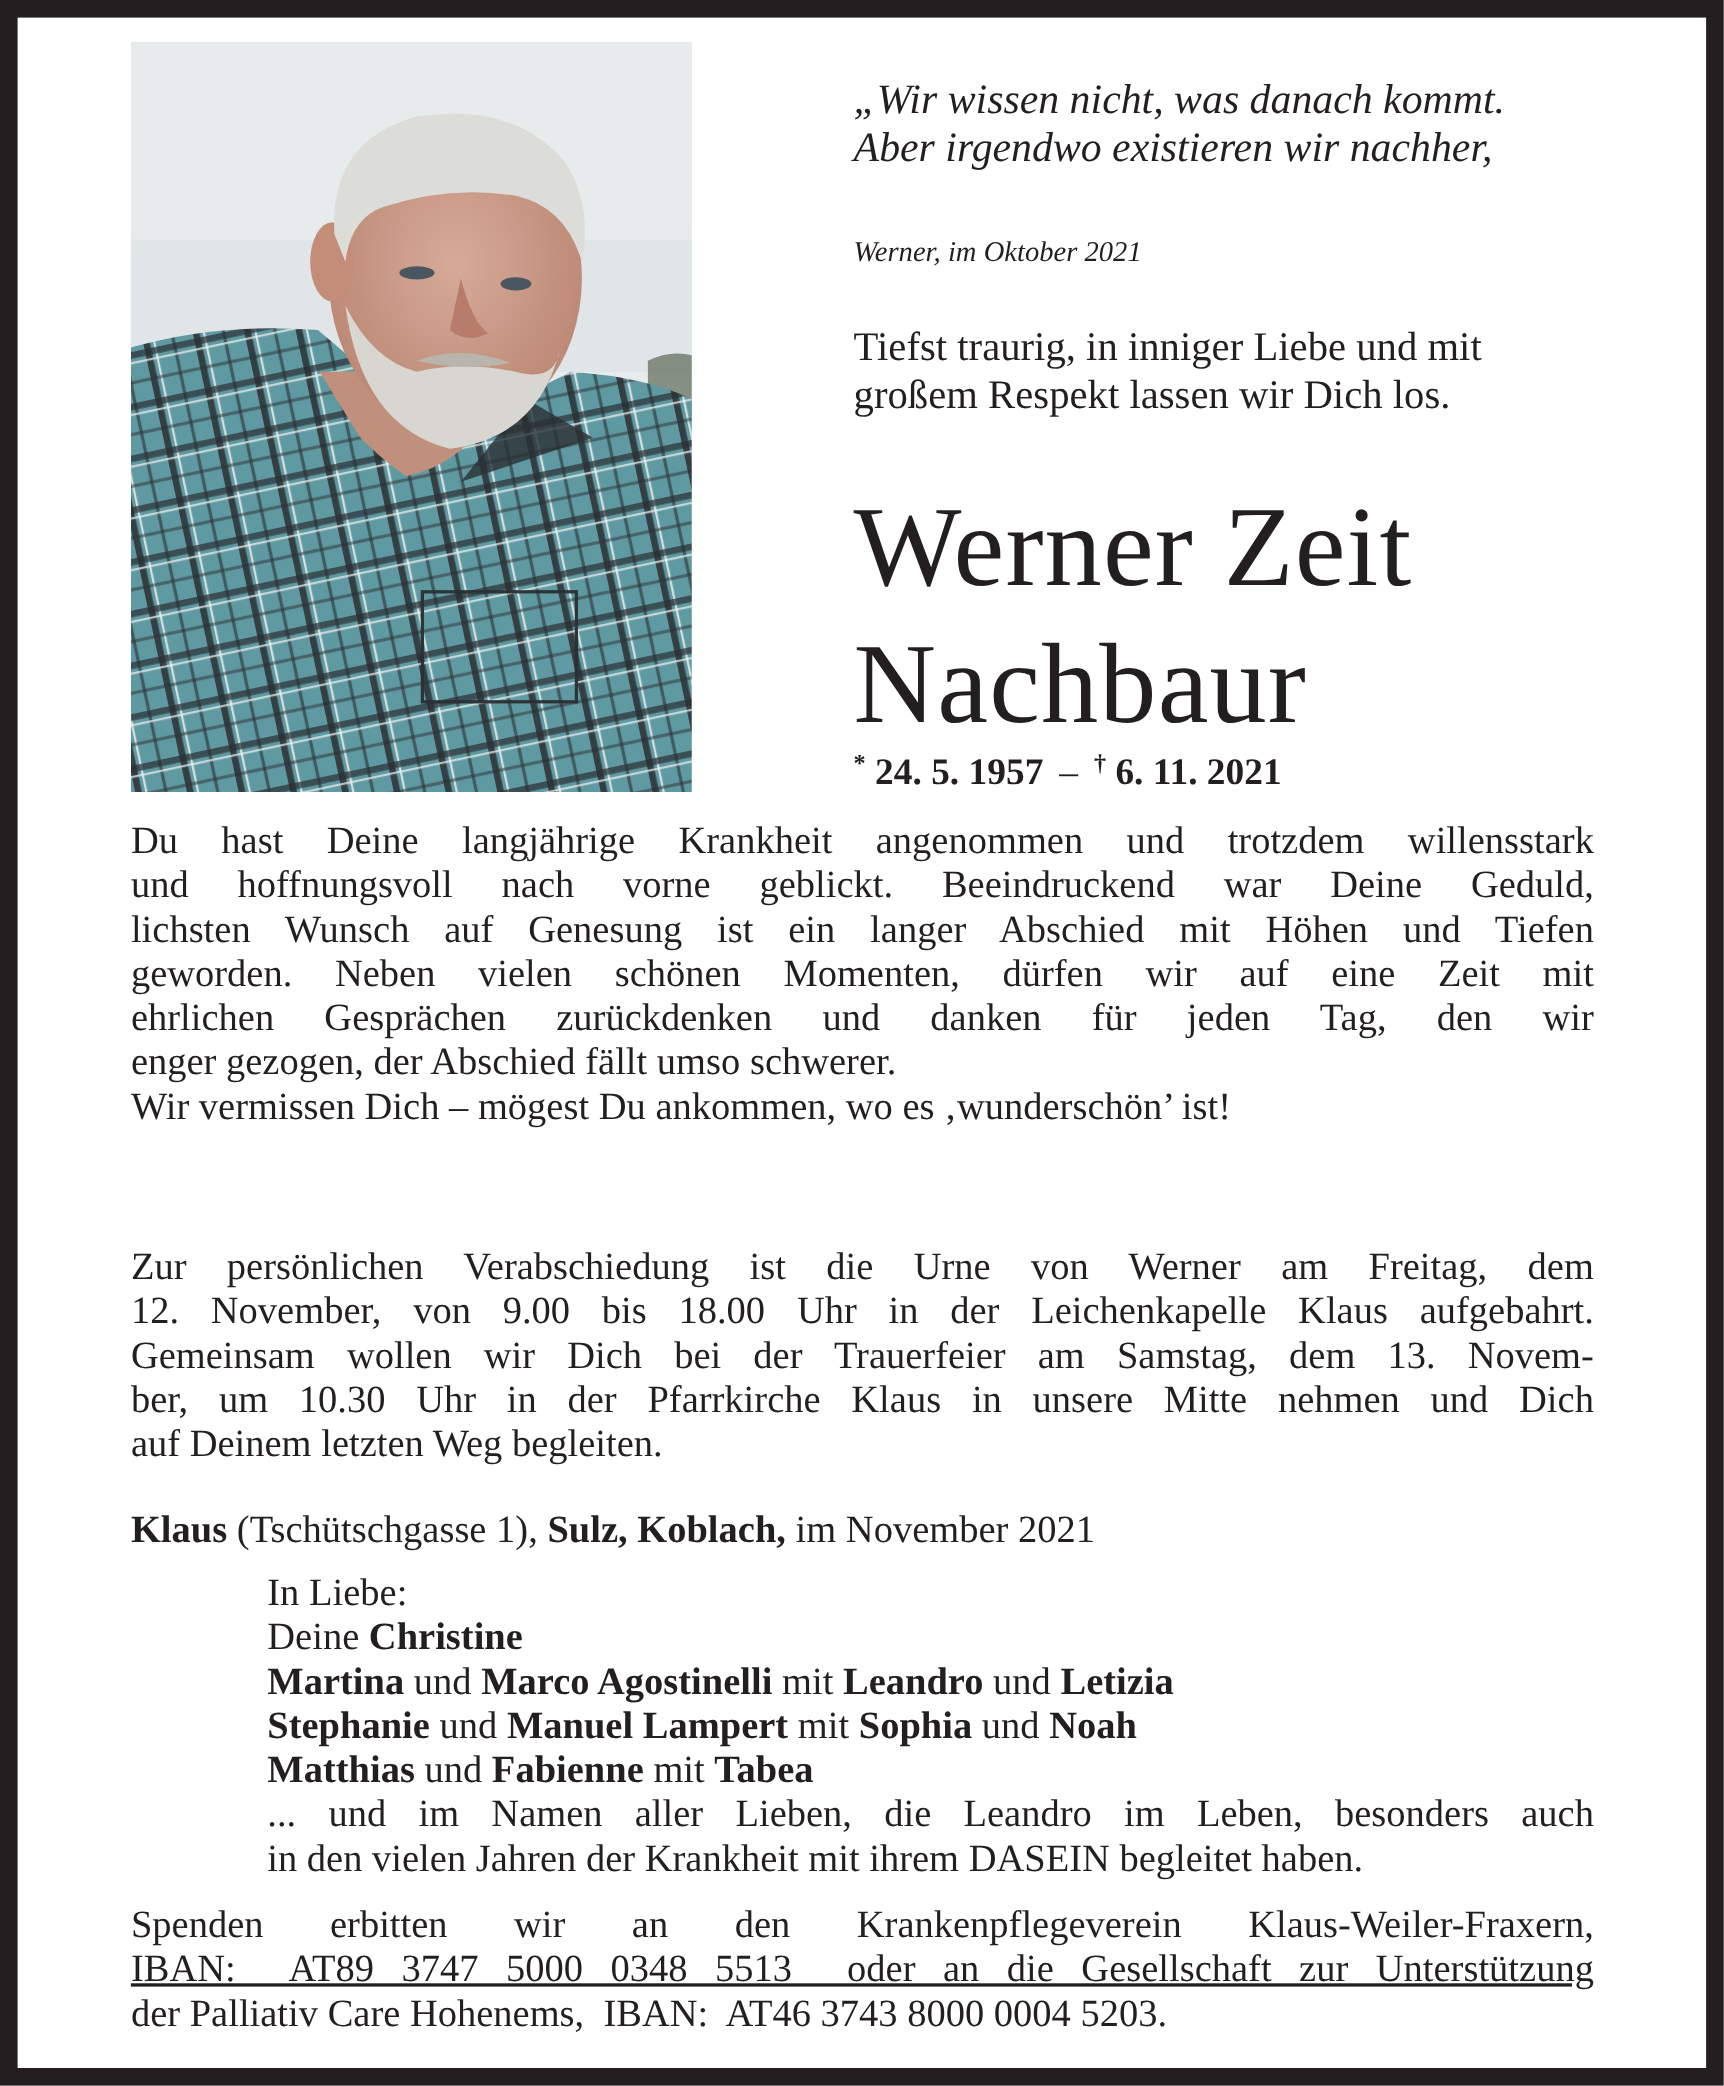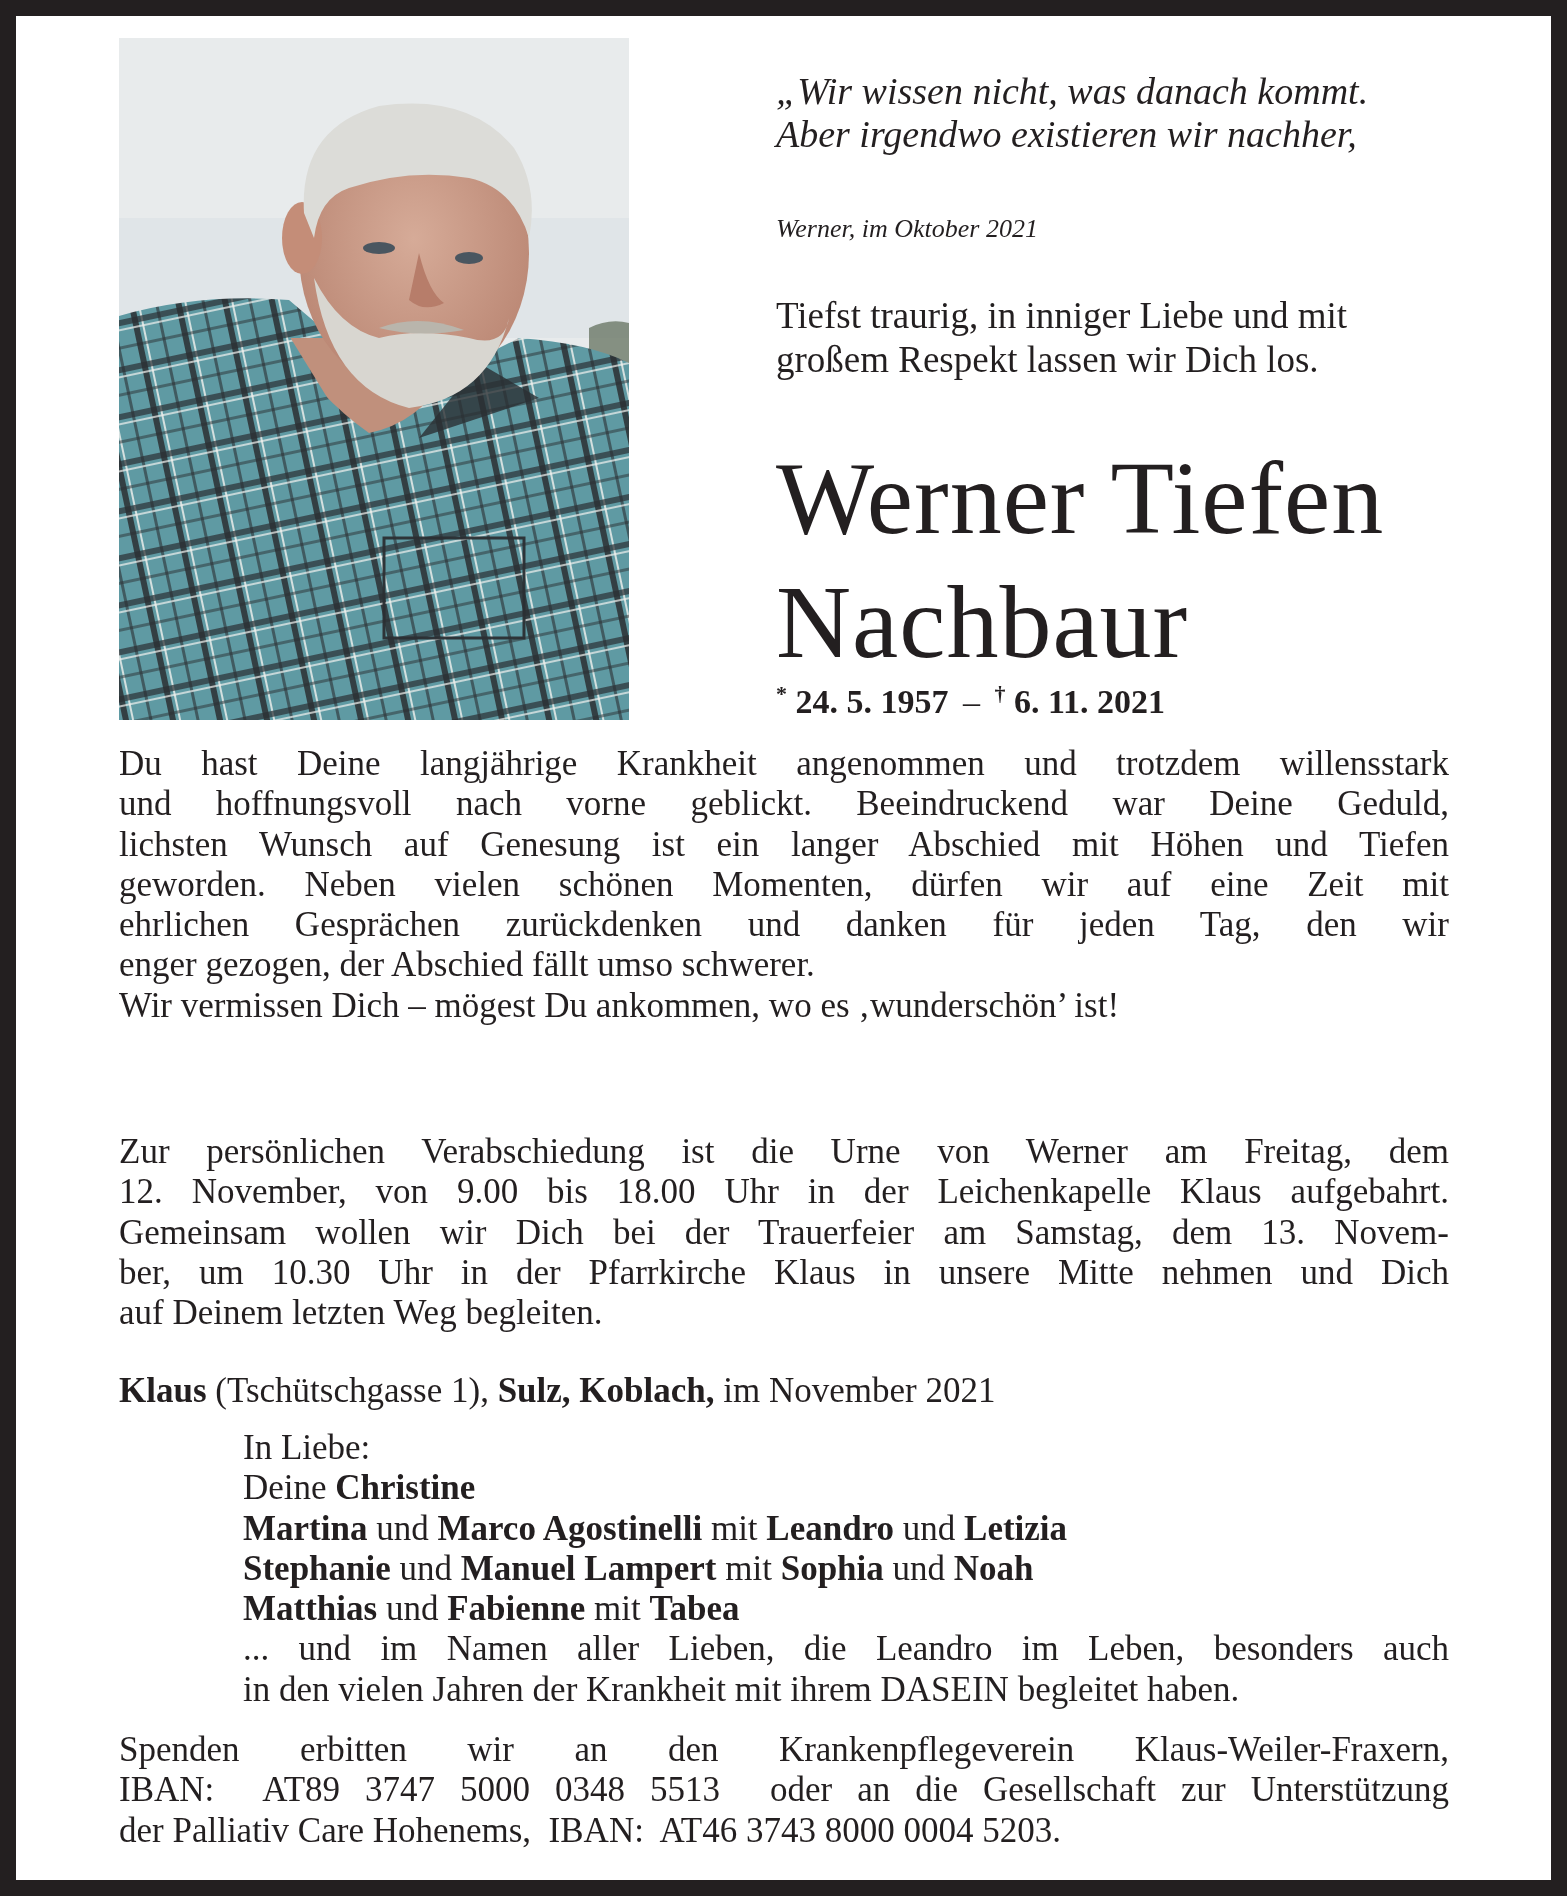--- a/index.html
+++ b/index.html
@@ -160,21 +160,21 @@
     <span class="quote-line" style="display: block;">Aber irgendwo existieren wir nachher,</span>
   </div>
   <div class="right attribution">Werner, im Oktober 2021</div>
 
   <div class="right farewell">
     <span style="display: block;">Tiefst traurig, in inniger Liebe und mit</span>
     <span style="display: block;">großem Respekt lassen wir Dich los.</span>
   </div>
 
   <h1 class="right name">
-    <span>Werner Tiefen</span>
+    <span>Werner Zeit</span>
     <span>Nachbaur</span>
   </h1>
 
   <div class="right dates">
     <sup>*</sup>
     <span>24. 5. 1957</span>
     <span style="font-weight:normal;margin:0 6px;">–</span>
     <sup>†</sup>
     <span>6. 11. 2021</span>
   </div>
@@ -206,17 +206,17 @@
     <span class="l" style="display: block; font-family: Liberation Serif, serif;"><span style="white-space:pre;">Deine </span><b>Christine</b></span>
     <span class="l" style="display: block;"><b style="white-space: pre;">Martina</b><span style="white-space: pre;"> und </span><b style="white-space: pre;">Marco Agostinelli</b><span style="white-space: pre;"> mit </span><b style="white-space: pre;">Leandro</b><span style="white-space: pre;"> und </span><b style="white-space: pre;">Letizia</b></span>
     <span class="l" style="display: block;"><b style="white-space: pre;">Stephanie</b><span style="white-space: pre;"> und </span><b style="white-space: pre;">Manuel Lampert</b><span style="white-space: pre;"> mit </span><b style="white-space: pre;">Sophia</b><span style="white-space: pre;"> und </span><b style="white-space: pre;">Noah</b></span>
     <span class="l" style="display: block;"><b style="white-space: pre;">Matthias</b><span style="white-space: pre;"> und </span><b style="white-space: pre;">Fabienne</b><span style="white-space: pre;"> mit </span><b style="white-space: pre;">Tabea</b></span>
     <span class="l j" style="display: block;">... und im Namen aller Lieben, die Leandro im Leben, besonders auch</span>
     <span class="l j last" style="display: block;">in den vielen Jahren der Krankheit mit ihrem DASEIN begleitet haben.</span>
   </div>
 
   <div class="body donation">
     <span class="l" style="white-space: pre; display: block;">Spenden erbitten wir an den Krankenpflegeverein Klaus-Weiler-Fraxern,</span>
-    <span class="l" style="white-space: pre; display: block;">IBAN:  AT89 3747 5000 0348 5513  oder an die Gesellschaft zur Unterstützung</span>
+    <span class="l" style="white-space: pre; display: block; text-decoration: underline;">IBAN:  AT89 3747 5000 0348 5513  oder an die Gesellschaft zur Unterstützung</span>
     <span class="l last" style="white-space: pre; display: block;">der Palliativ Care Hohenems,  IBAN:  AT46 3743 8000 0004 5203.</span>
   </div>
 
 </div>
 
 </body></html>

